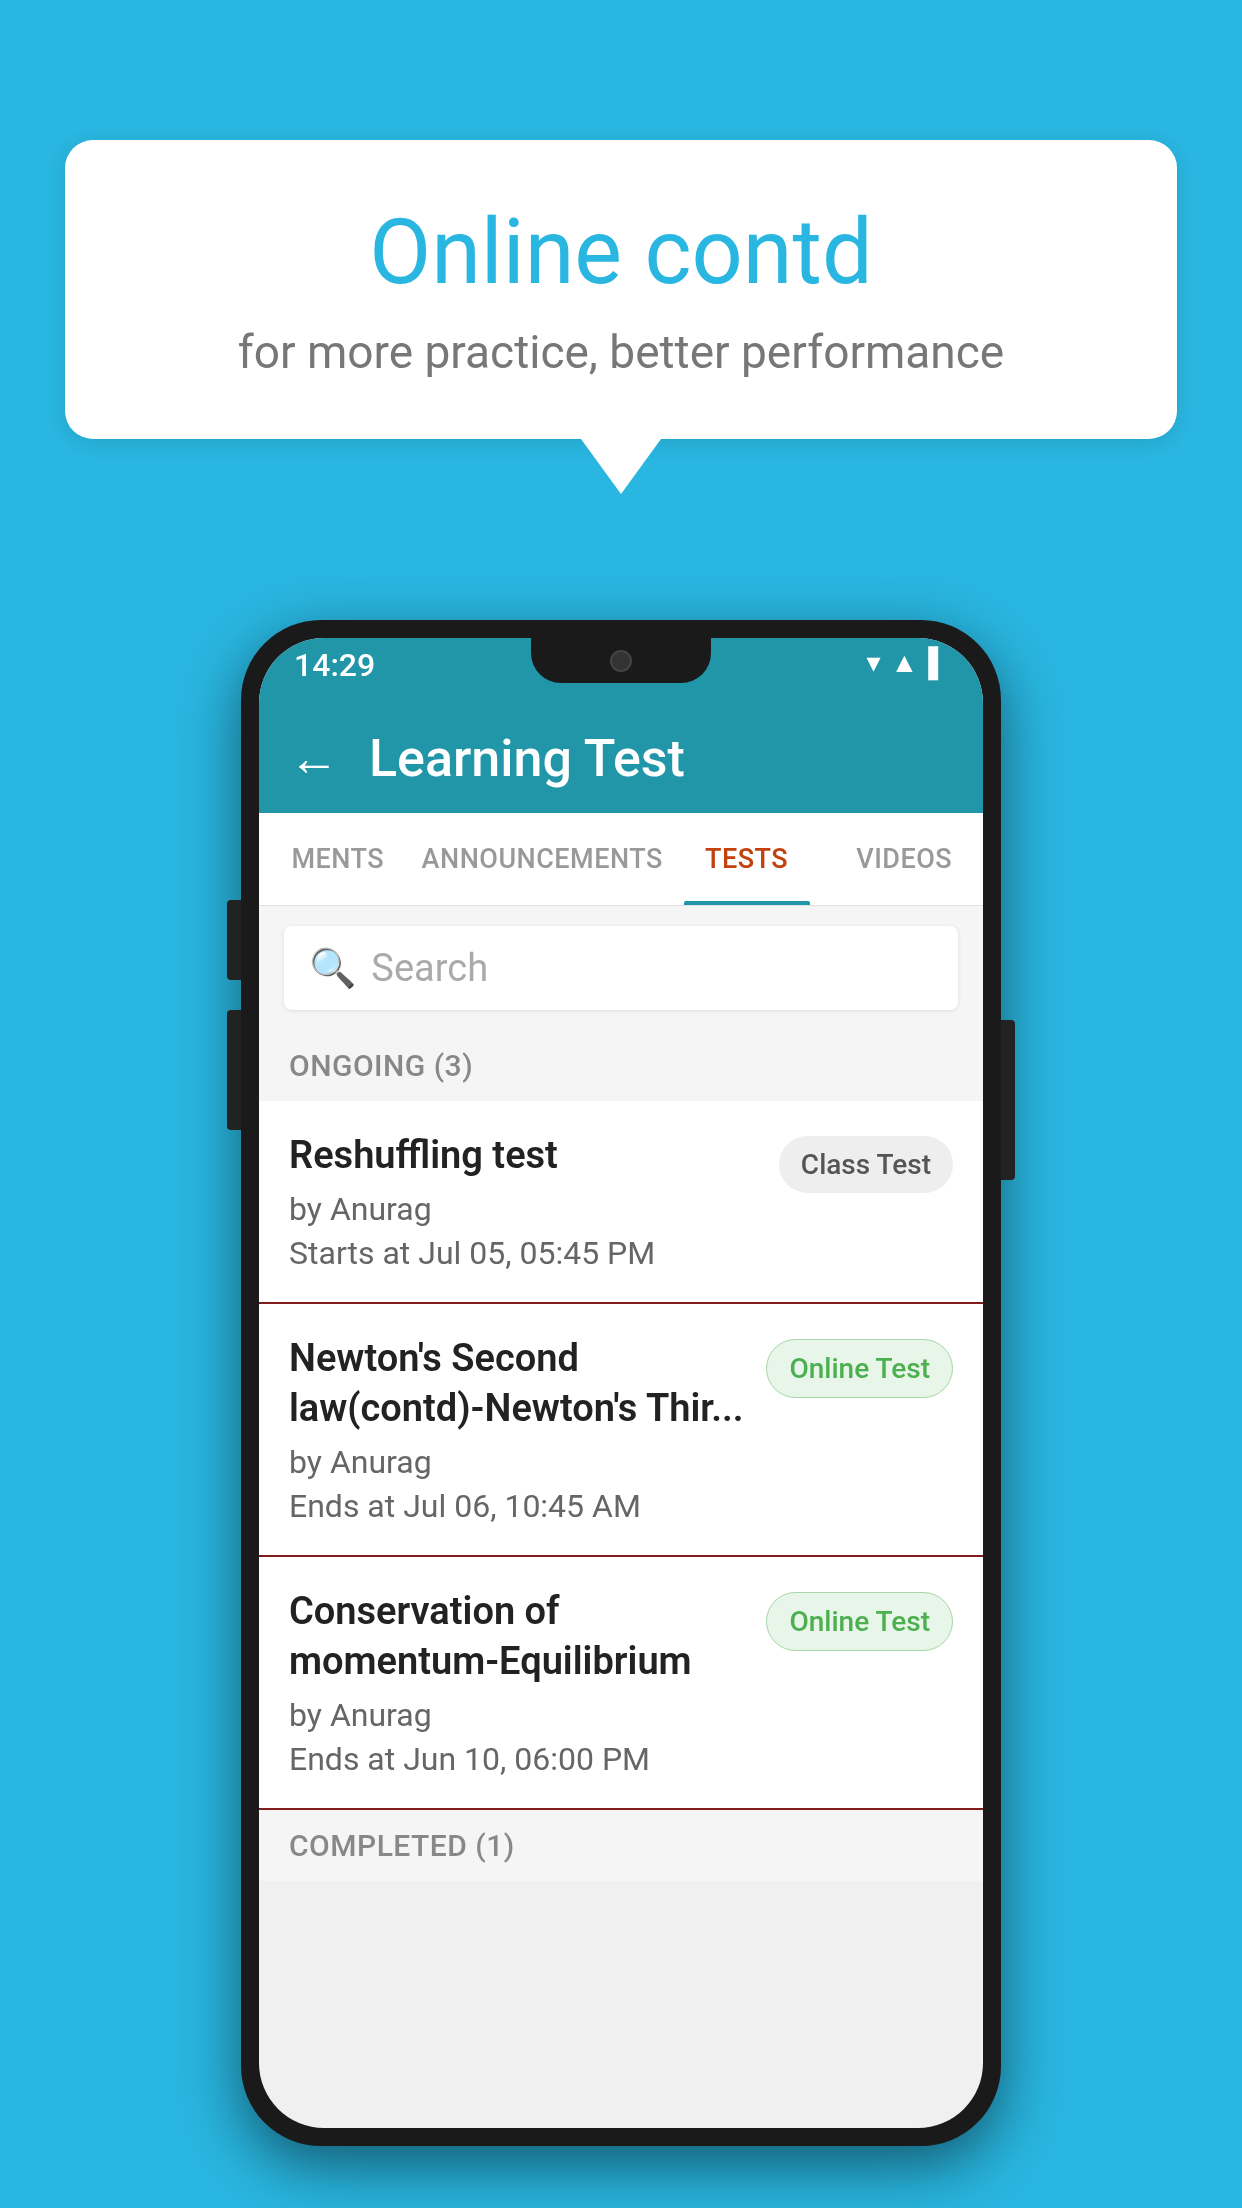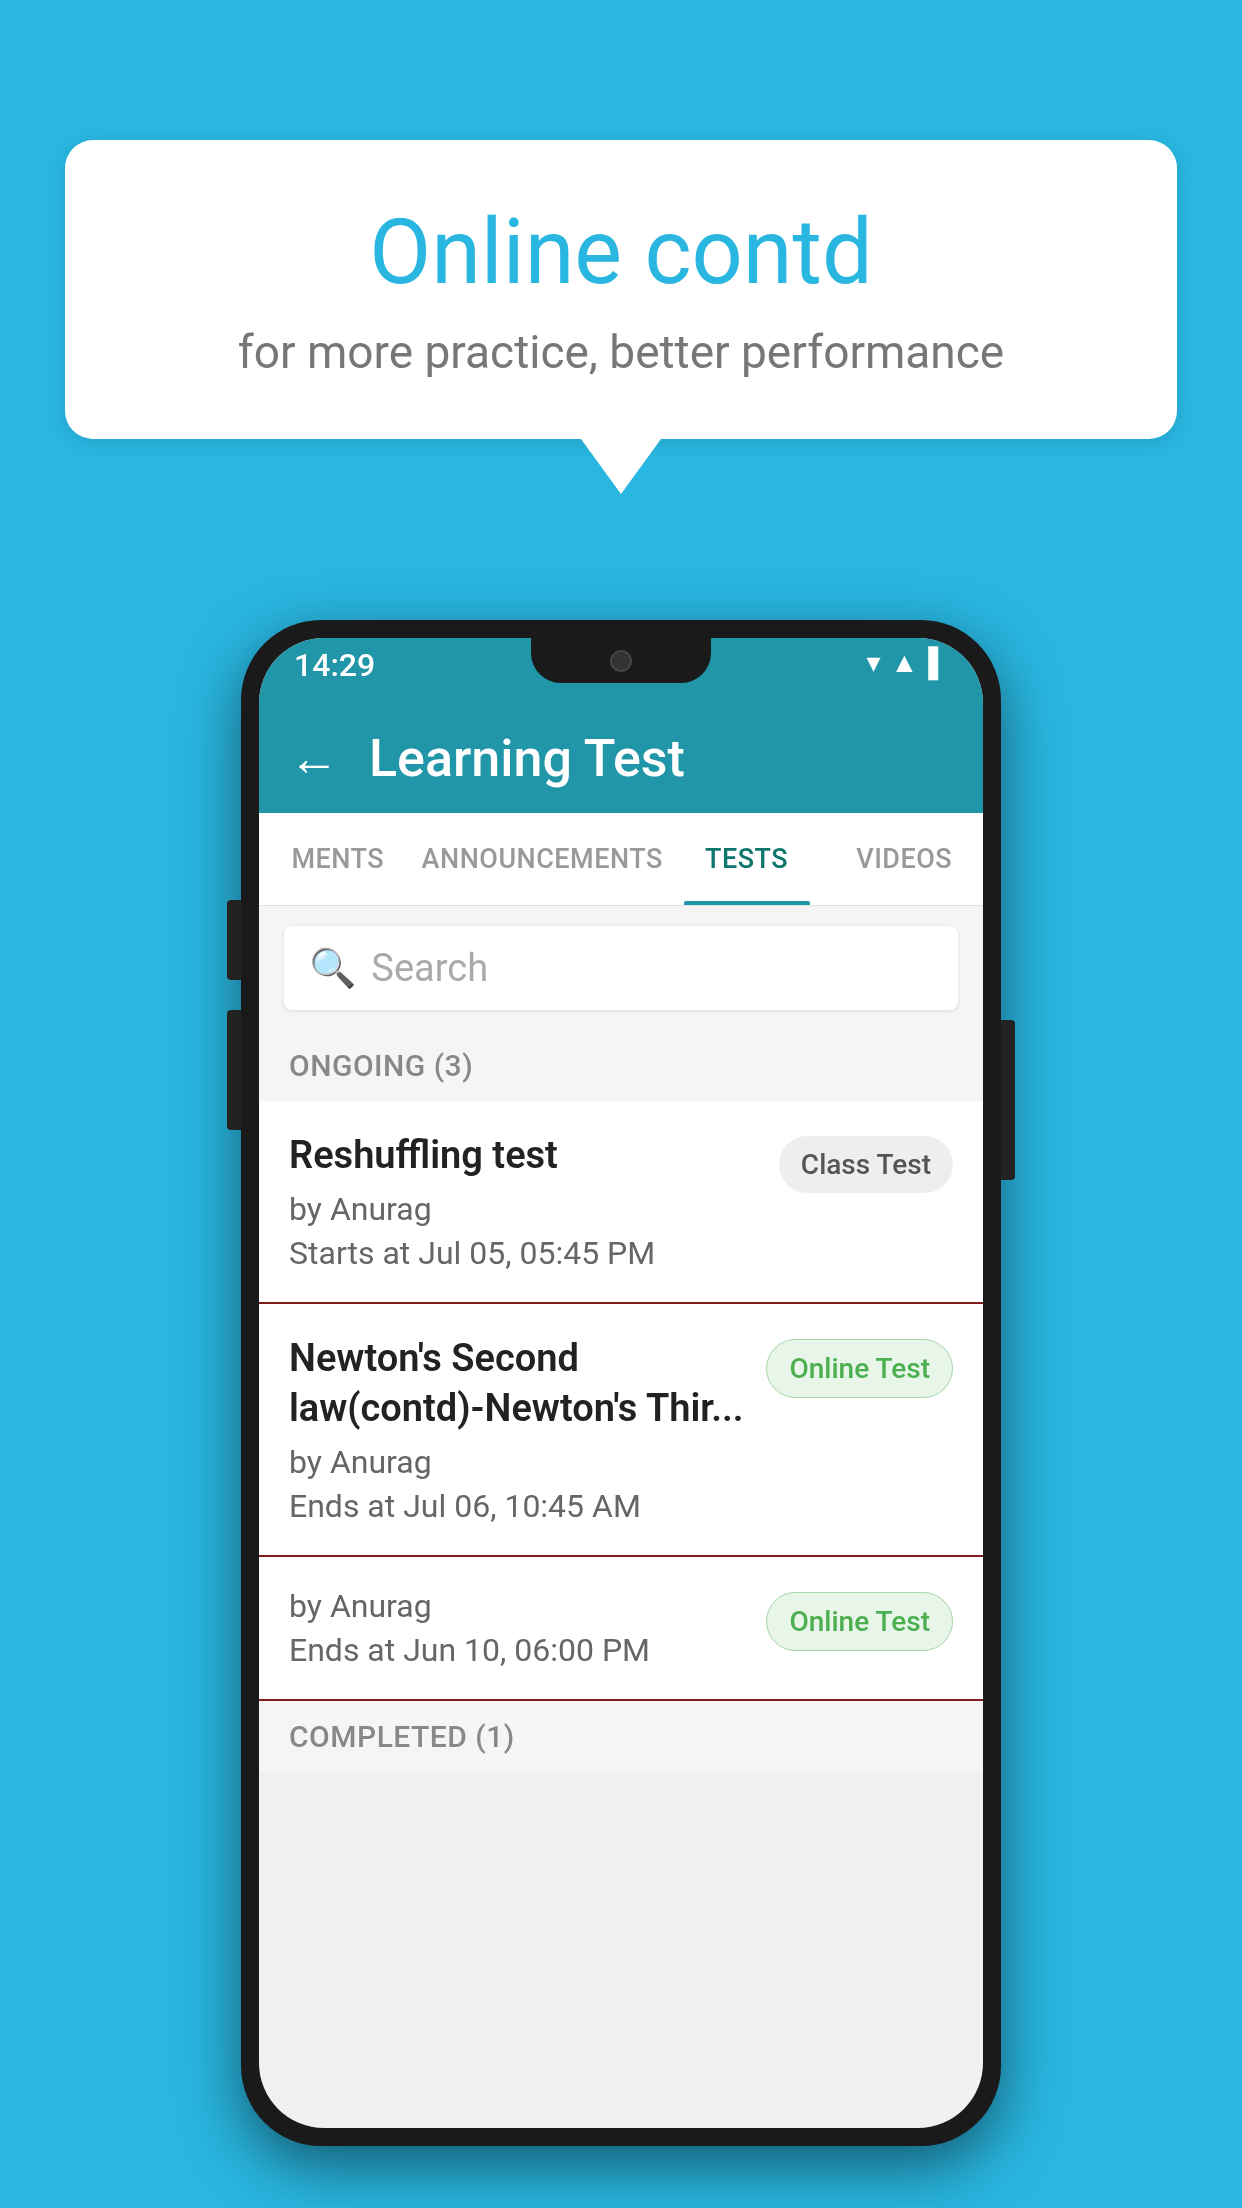--- a/index.html
+++ b/index.html
@@ -201,21 +201,21 @@
       font-size: 27px;
       color: #999;
       font-weight: 500;
       letter-spacing: 0.5px;
       text-transform: uppercase;
       position: relative;
       cursor: pointer;
     }
 
     .tab.active {
-      color: #0f766e;
+      color: #c2410c;
     }
 
     .tab.active::after {
       content: '';
       position: absolute;
       bottom: 0;
       left: 10%;
       right: 10%;
       height: 4px;
       background: #2196a8;
@@ -408,20 +408,21 @@
             <div class="test-author">by Anurag</div>
             <div class="test-time">
               <span>Ends at</span>&nbsp;<span>Jul 06, 10:45 AM</span>
             </div>
           </div>
           <div class="test-badge badge-online">Online Test</div>
         </div>
 
         <div class="test-item">
           <div class="test-info">
+            <div class="test-name">Conservation of momentum-Equilibrium</div>
             <div class="test-author">by Anurag</div>
             <div class="test-time">
               <span>Ends at</span>&nbsp;<span>Jun 10, 06:00 PM</span>
             </div>
           </div>
           <div class="test-badge badge-online">Online Test</div>
         </div>
 
       </div>
 

